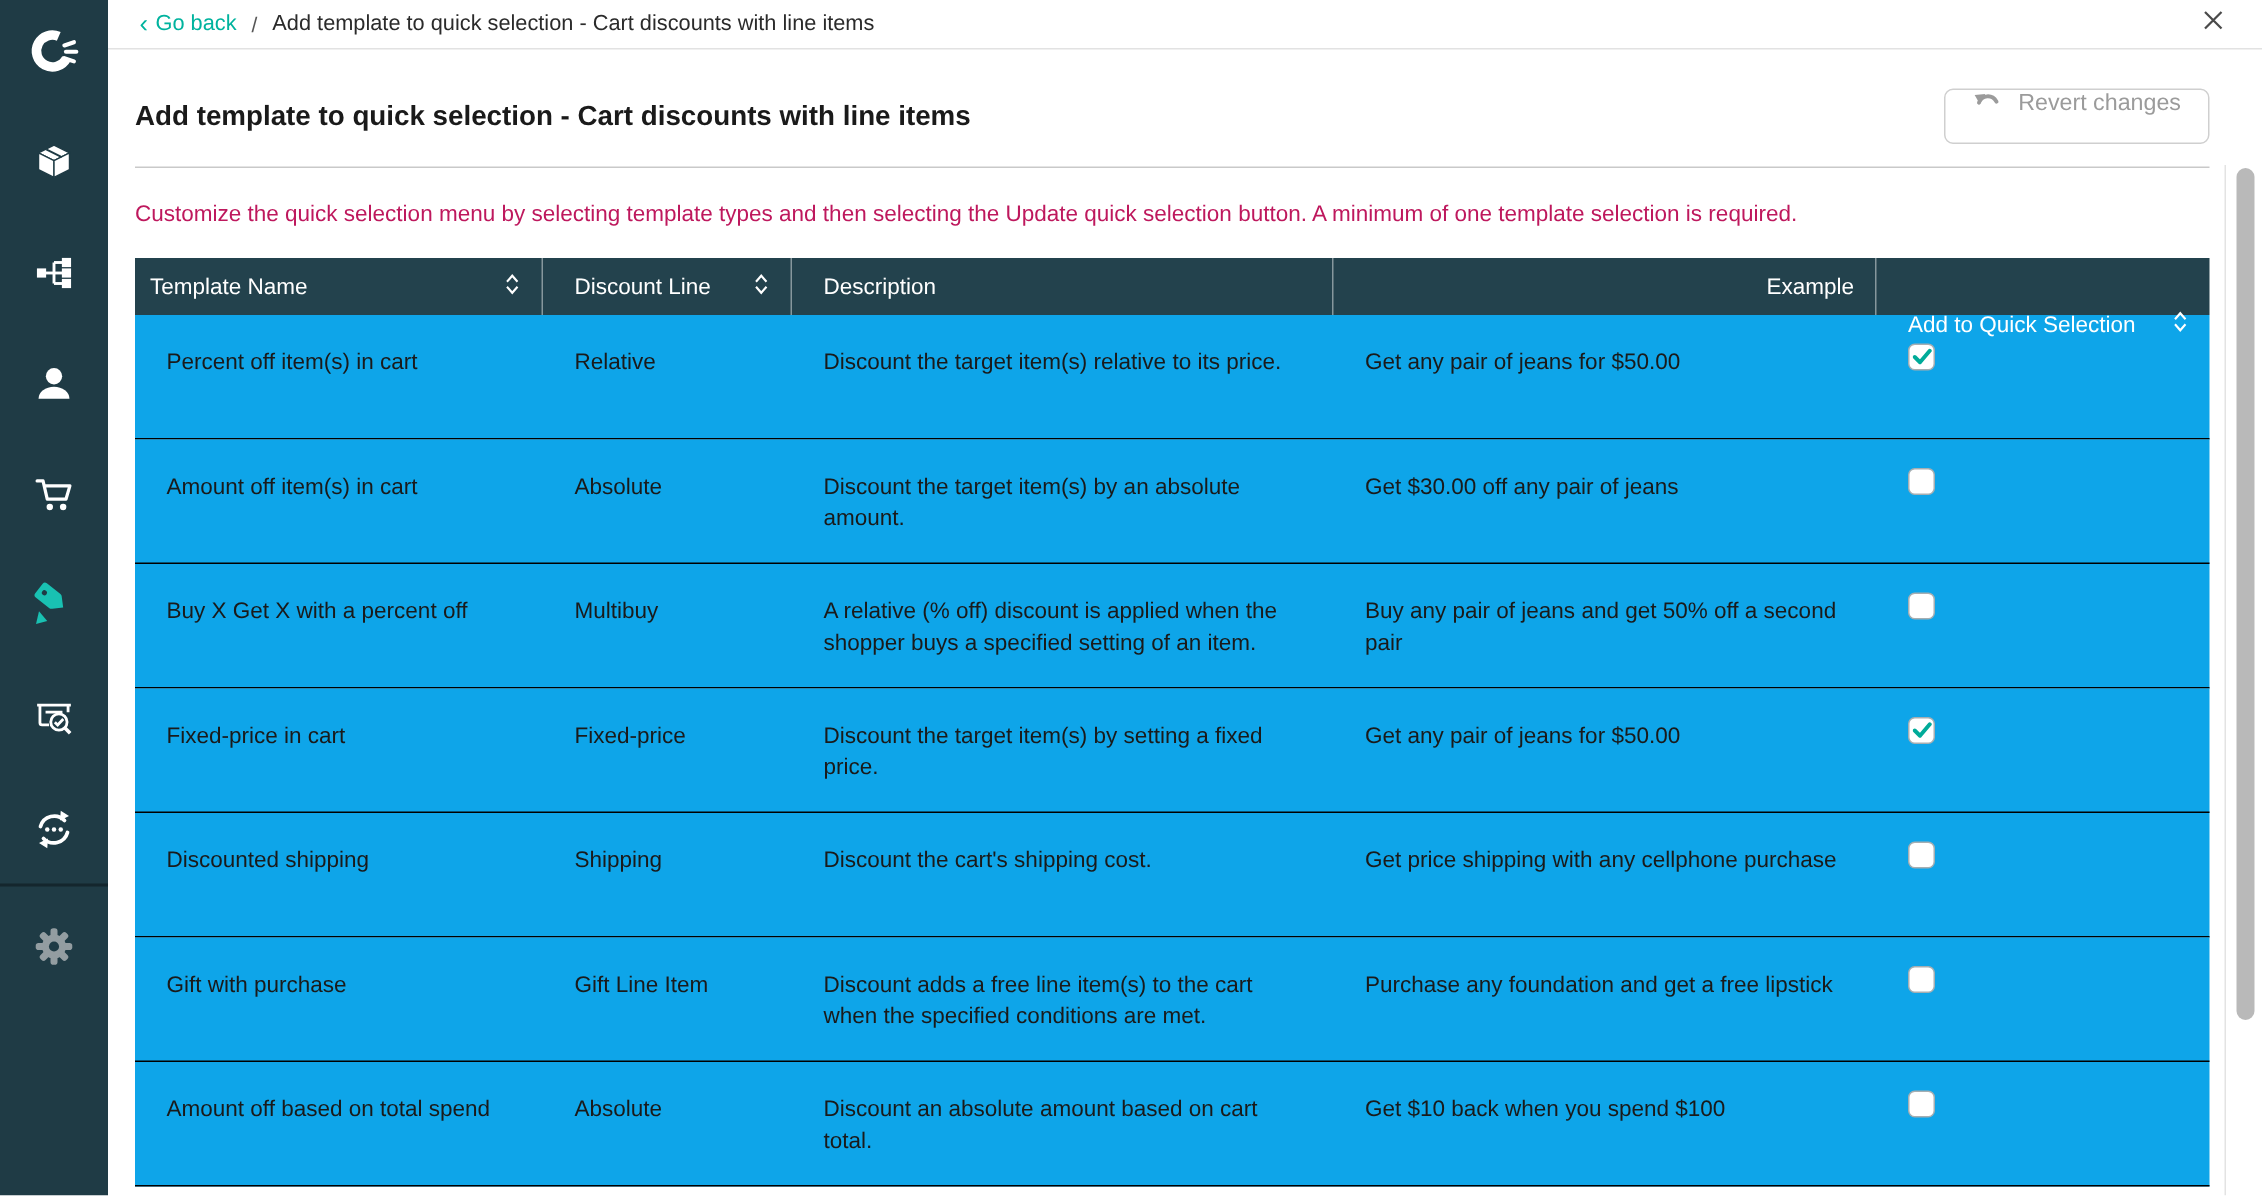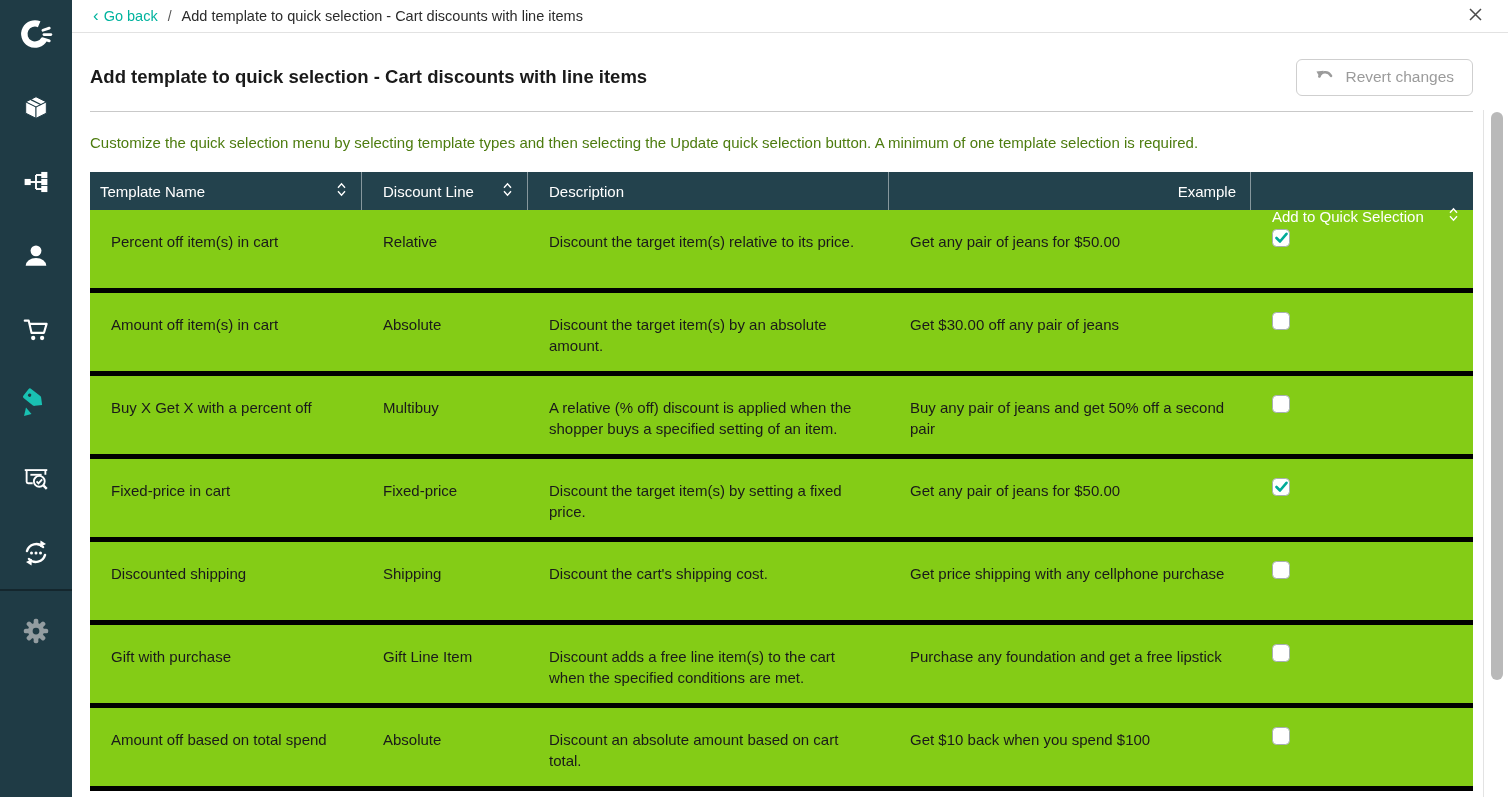--- a/index.html
+++ b/index.html
@@ -17,31 +17,31 @@
   .goback .chev { font-size:17px; line-height:1; margin-top:-2px; }
   .crumb-sep { color:#555; margin:0 10px; font-size:14px; }
   .crumb-title { color:#2b2b2b; font-size:14.5px; }
   .close-x { margin-left:auto; width:22px; height:22px; display:flex; align-items:center; justify-content:center; cursor:pointer; }
 
   
   .content { position:absolute; left:72px; top:34px; width:1436px; height:763px; background:#fff; padding:0 35px 0 18px; }
   .page-head { display:flex; align-items:center; justify-content:space-between; margin-top:24px; height:38px; }
   .page-title { font-size:18.5px; font-weight:bold; color:#1a1a1a; }
   .head-buttons { display:flex; gap:13px; }
-  .btn { height:37px; padding:0 18px; background:#fff; border:1px solid #cfcfcf; border-radius:6px; color:#9b9b9b; font-size:15.5px; font-family:"Liberation Sans",sans-serif; display:flex; align-items:center; gap:9px; cursor:pointer; }
+  .btn { height:37px; padding:0 18px; background:#fff; border:1px solid #cfcfcf; border-radius:6px; color:#9b9b9b; font-size:15.5px; font-family:"Liberation Sans",sans-serif; display:flex; gap:9px; cursor:pointer; }
   .title-rule { border:none; border-top:1px solid #c9c9c9; margin-top:15px; }
-  .intro { margin-top:22px; font-size:15px; color:#4d7c0f; }
+  .intro { margin-top:22px; font-size:15px; color:#be185d; }
 
   
   .dtable { margin-top:21px; width:1383px; }
   .thead { display:flex; background:#23424d; height:38px; }
   .th { color:#fff; font-size:15px; display:flex; align-items:center; justify-content:space-between; padding:0 14px 0 21px; border-right:1px solid rgba(255,255,255,.45); }
   .th:last-child { border-right:none;margin-top:44px; }
   .c1{width:272px;padding-left:10px;} .c2{width:166px;} .c3{width:361px;} .c4{width:362px;justify-content:flex-end;} .c5{width:222px;}
-  .trow { display:flex; height:83px; border-bottom:5px solid #000000; background:#84cc16; }
+  .trow { display:flex; height:83px; border-bottom:1px solid #000000; background:#0ea5e9; }
   .td { padding:21px 18px 0 21px; font-size:15px; line-height:21px; color:#1a1a1a; }
   .checkbox { margin:19px 0 0 21px; width:18px; height:18px; border:1.5px solid #a6aeb2; border-radius:4.5px; background:#fff; display:flex; align-items:center; justify-content:center; cursor:pointer; }
   .checkbox svg { visibility:hidden; }
   .checkbox.checked svg { visibility:visible; }
 
   
   .scroll-sep { position:absolute; left:1483px; top:110px; width:1px; height:687px; background:#e3e3e3; }
   .scroll-thumb { position:absolute; left:1491px; top:112px; width:12px; height:568px; background:#b9b9b9; border-radius:7px; }
 </style>
 </head>

